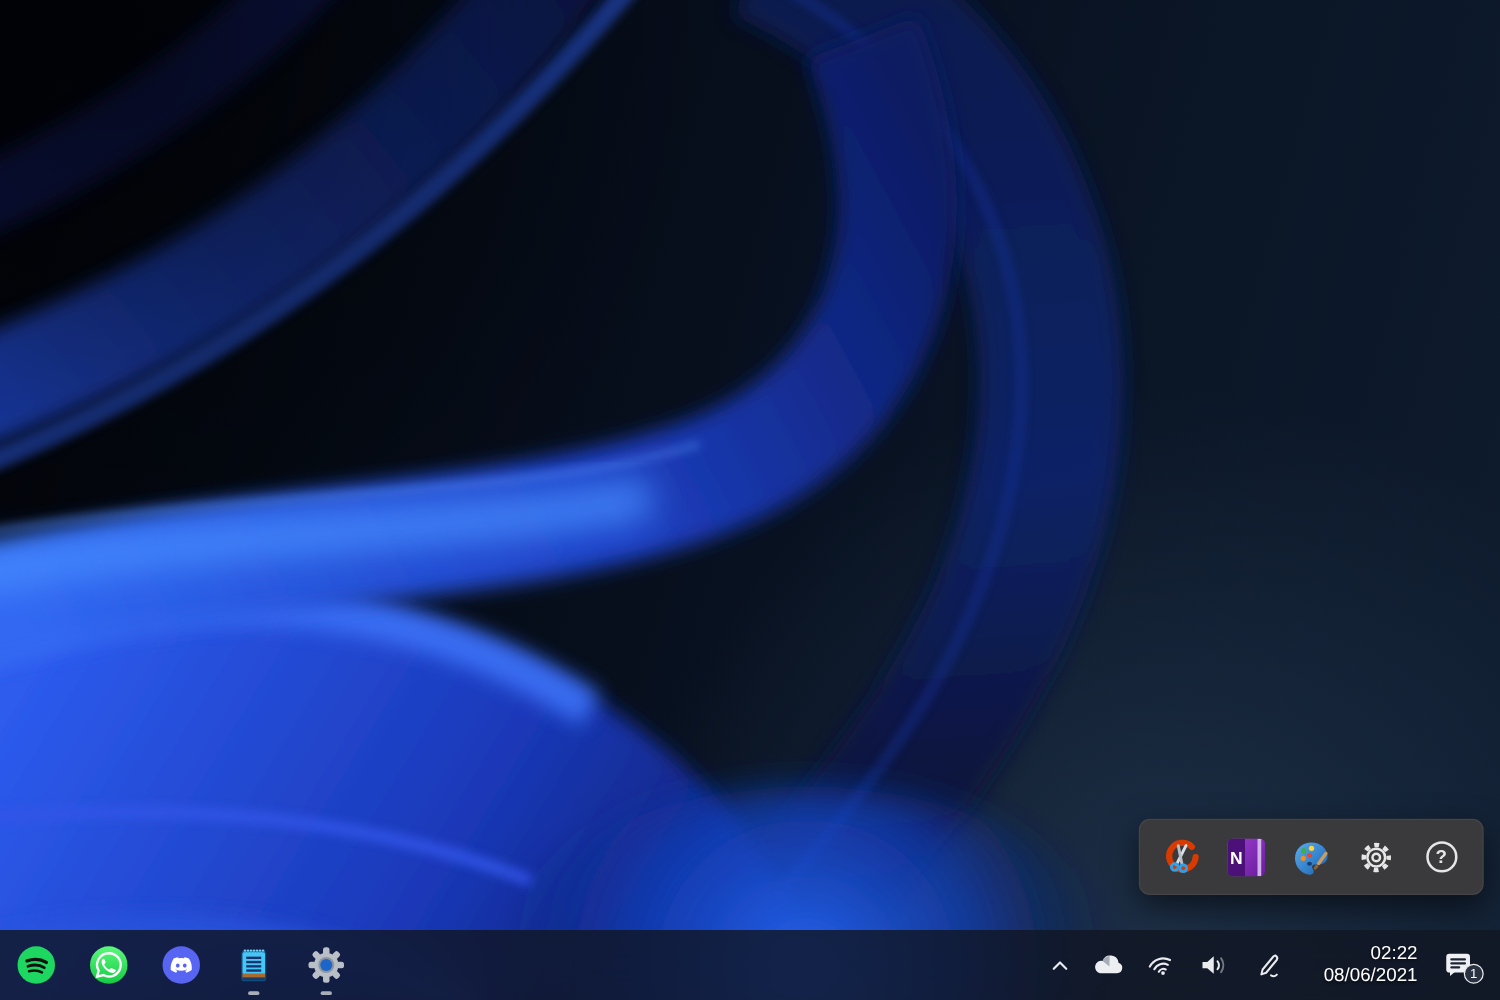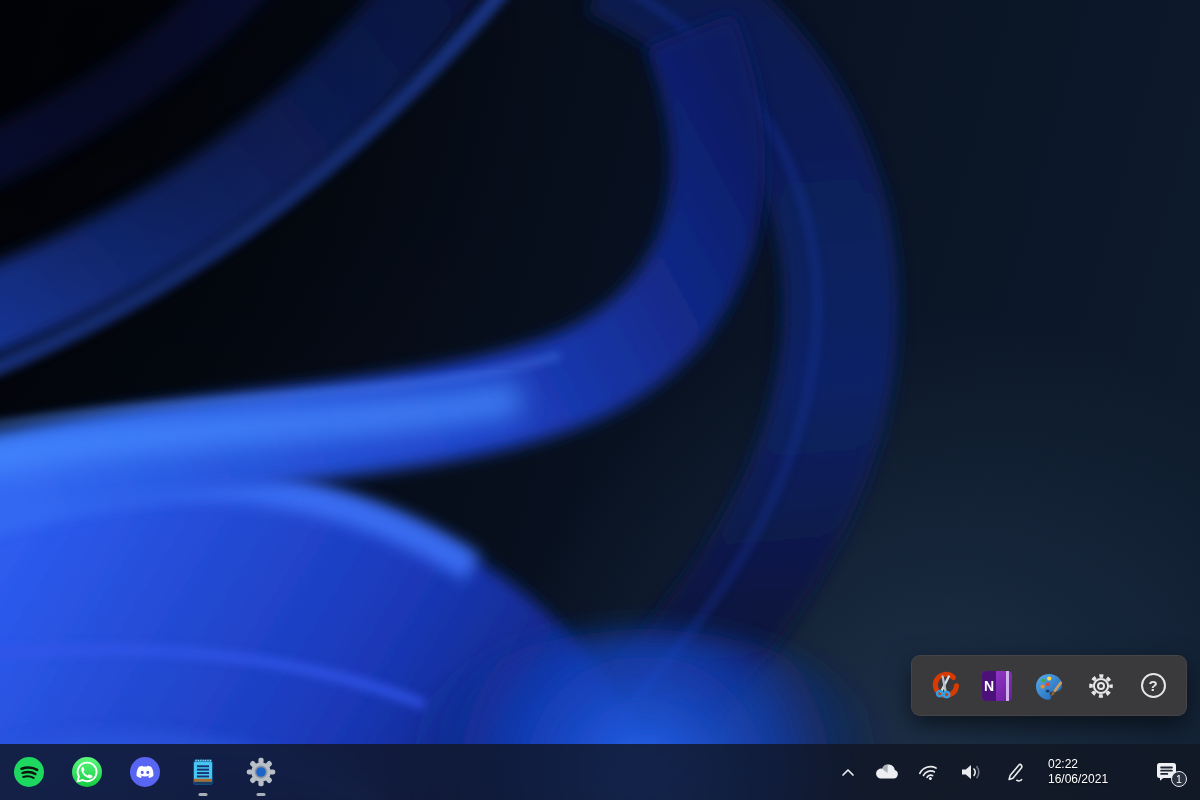--- a/index.html
+++ b/index.html
@@ -26,22 +26,22 @@
   .pill{
     position:absolute;bottom:2px;left:50%;transform:translateX(-50%);
     width:9px;height:3px;border-radius:2px;background:#a8aeb8;visibility:hidden;
   }
   .tray{margin-left:auto;display:flex;align-items:center;height:100%;padding-right:10px;}
   .tray-btn{height:44px;display:flex;align-items:center;justify-content:center;border-radius:6px;}
   .tray-btn.chevron{width:36px;}
   .tray-btn.w42{width:42px;}
   .tray-btn.pen{width:44px;}
   .clock{
-    width:86px;margin:0 10px 0 12px;text-align:left;color:#fff;
-    font-size:12px;line-height:1.22;text-shadow:0 1px 2px rgba(0,0,0,.6);cursor:default;
+    width:86px;margin:0 10px 0 12px;text-align:right;color:#fff;
+    font-size:15px;line-height:1.22;text-shadow:0 1px 2px rgba(0,0,0,.6);cursor:default;
   }
   .notif{width:46px;height:44px;position:relative;display:flex;align-items:center;justify-content:center;}
   .badge{
     position:absolute;right:3px;bottom:7px;width:16px;height:16px;border-radius:50%;
     background:#2a3141;border:1.5px solid #e9ebef;color:#fff;font-size:10.5px;
     line-height:15px;text-align:center;box-sizing:border-box;
   }
 
   
   .pen-menu{
@@ -337,21 +337,21 @@
 
       <div class="tray-btn pen">
         <svg width="24" height="24" viewBox="0 0 24 24" fill="none" stroke="#e9ebef" stroke-width="1.6" stroke-linecap="round" stroke-linejoin="round">
           <path d="M18.2 4.3 c1.4 .8 2 2.2 1.3 3.5 l-8.6 10.4 -3.8 1.3 1-3.9 8.6-10.4 c.4-.6 .9-.9 1.5-.9 Z"></path>
           <path d="M14.8 20.3 q2.6 1.6 4.7-.6"></path>
         </svg>
       </div>
 
       <div class="clock">
         <div>02:22</div>
-        <div>16/06/2021</div>
+        <div>08/06/2021</div>
       </div>
 
       <div class="notif">
         <svg width="26" height="24" viewBox="0 0 26 24">
           <rect x="3" y="3" width="19" height="15" rx="2.5" fill="#eef0f3"></rect>
           <path d="M6 17.5 v3.2 l3.8-3.2 Z" fill="#eef0f3"></path>
           <rect x="6.2" y="6.6" width="12.6" height="1.8" rx="0.9" fill="#1c2433"></rect>
           <rect x="6.2" y="9.8" width="12.6" height="1.8" rx="0.9" fill="#1c2433"></rect>
           <rect x="6.2" y="13" width="8" height="1.8" rx="0.9" fill="#1c2433"></rect>
         </svg>

